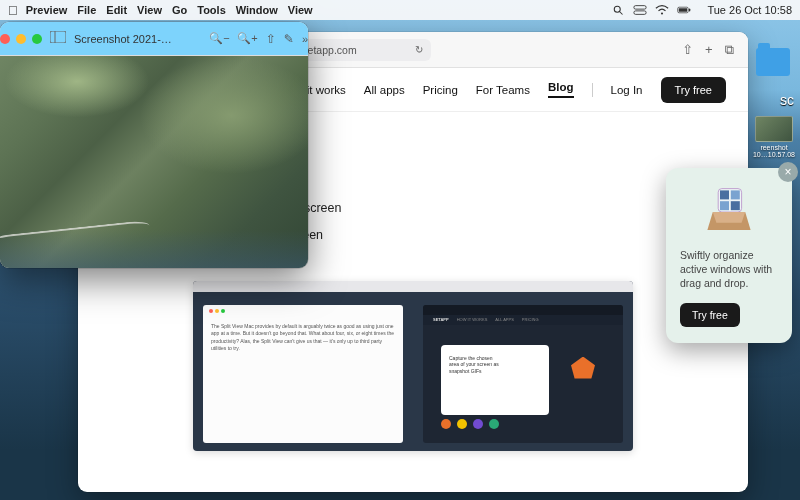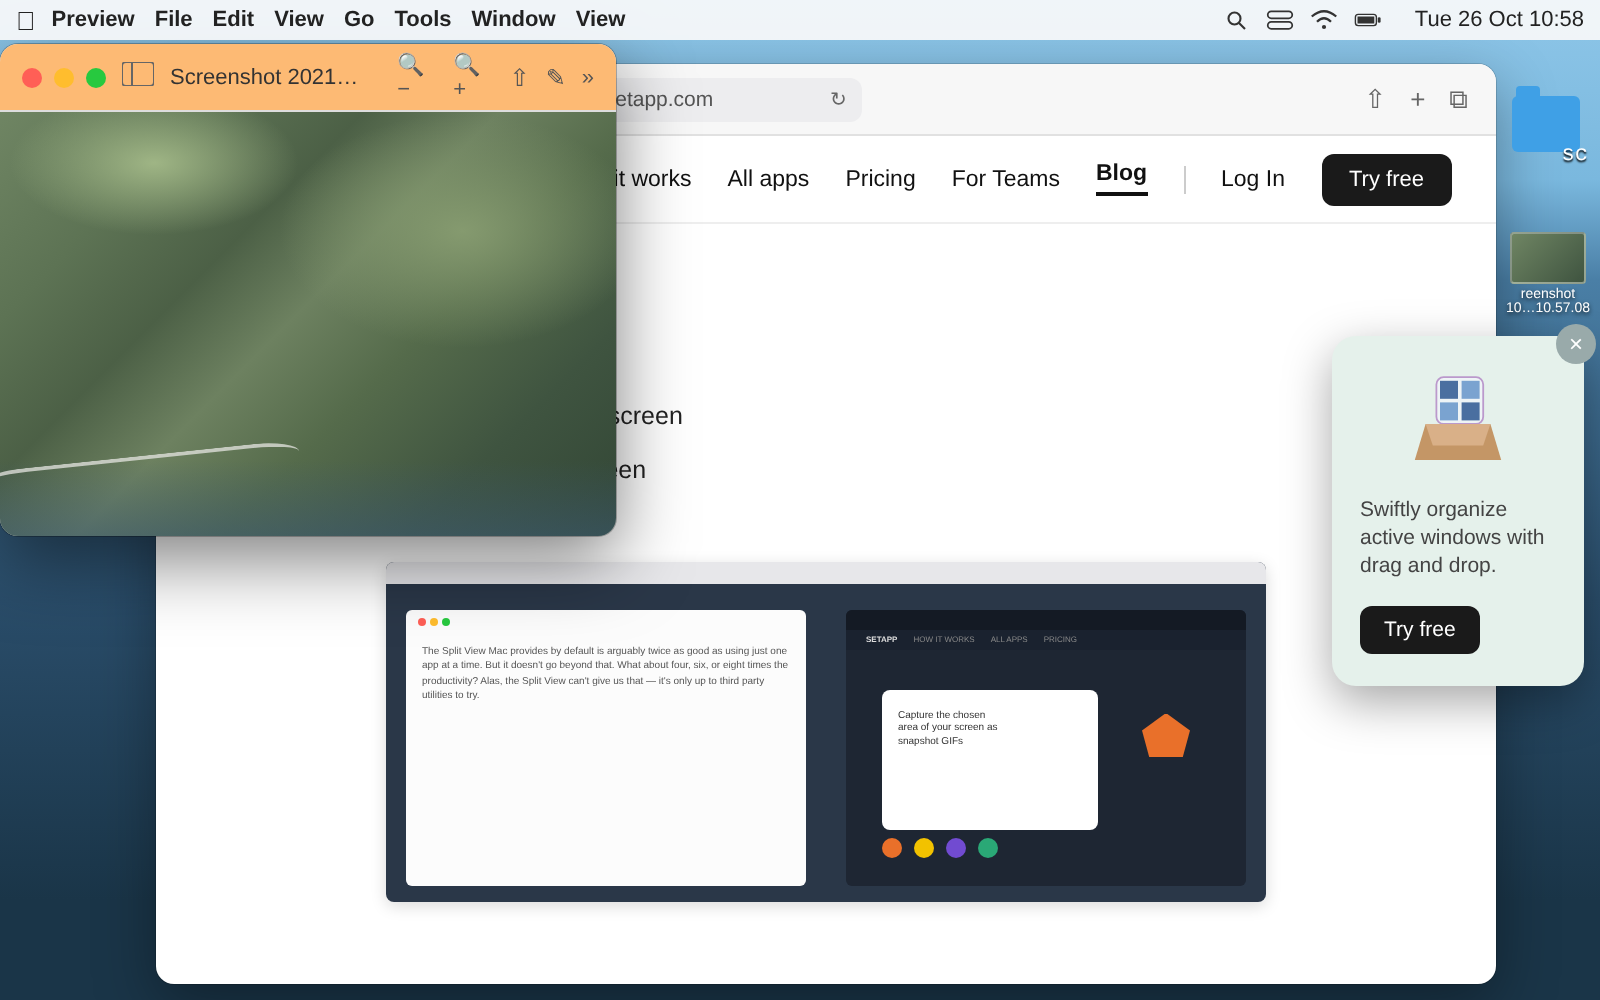--- a/index.html
+++ b/index.html
@@ -88,22 +88,22 @@
 .figure .fig-right .dots span{width:10px;height:10px;border-radius:50%;}
 
 
 .preview {
   position:absolute; left:0; top:22px; width:308px; height:246px;
   background:#f5f5f5; border-radius:9px;
   box-shadow:0 12px 36px rgba(0,0,0,.5), 0 0 0 .5px rgba(0,0,0,.25);
   overflow:hidden; z-index:50;
 }
 .preview-toolbar {
-  height:34px; background:#fdba74; display:flex; align-items:center;
-  padding:0 11px; gap:8px; font-size:11px; color:#333;
+  height:34px; background:#7dd3fc; display:flex; align-items:center;
+  padding:0 0; gap:8px; font-size:11px; color:#333;
   border-bottom:1px solid #ddd;
 }
 .traffic { display:flex; gap:6px; }
 .traffic span { width:10px;height:10px;border-radius:50%; }
 .tr-r{background:#ff5f56;} .tr-y{background:#ffbd2e;} .tr-g{background:#27c93f;}
 .preview-toolbar .title { font-size:11px; max-width:100px; overflow:hidden; text-overflow:ellipsis; white-space:nowrap;}
 .preview-toolbar .tool { color:#555; font-size:12px; cursor:pointer;}
 .preview-toolbar .tool.sm{font-size:11px;}
 .preview-toolbar .gap { flex:1; }
 .preview-body {
@@ -150,21 +150,21 @@
 .desk-thumb .th {
   width:38px;height:26px;margin:0 auto 2px;
   background:linear-gradient(135deg,#6f8563,#3f5440);
   border:1px solid rgba(255,255,255,.35); border-radius:2px;
 }
 .folder-icn{
   position:absolute; right:10px; top:48px; width:34px; height:28px;
   background:#3fa0e6; border-radius:3px; z-index:30;
 }
 .folder-icn::before{content:"";position:absolute;top:-5px;left:2px;width:12px;height:6px;background:#3fa0e6;border-radius:2px 2px 0 0;}
-.folder-lbl{position:absolute;right:6px;top:72px;font-size:11px;color:#fff;z-index:30;text-shadow:0 1px 1px #000;font-family:Liberation Mono, monospace;}
+.folder-lbl{position:absolute;right:6px;top:92px;font-size:14px;color:#fff;z-index:30;text-shadow:0 1px 1px #000;}
 </style>
 </head>
 <body>
 
 <div class="menubar">
   <span class="apple"></span>
   <span class="app-name">Preview</span>
   <span class="menu-item">File</span>
   <span class="menu-item">Edit</span>
   <span class="menu-item">View</span>

